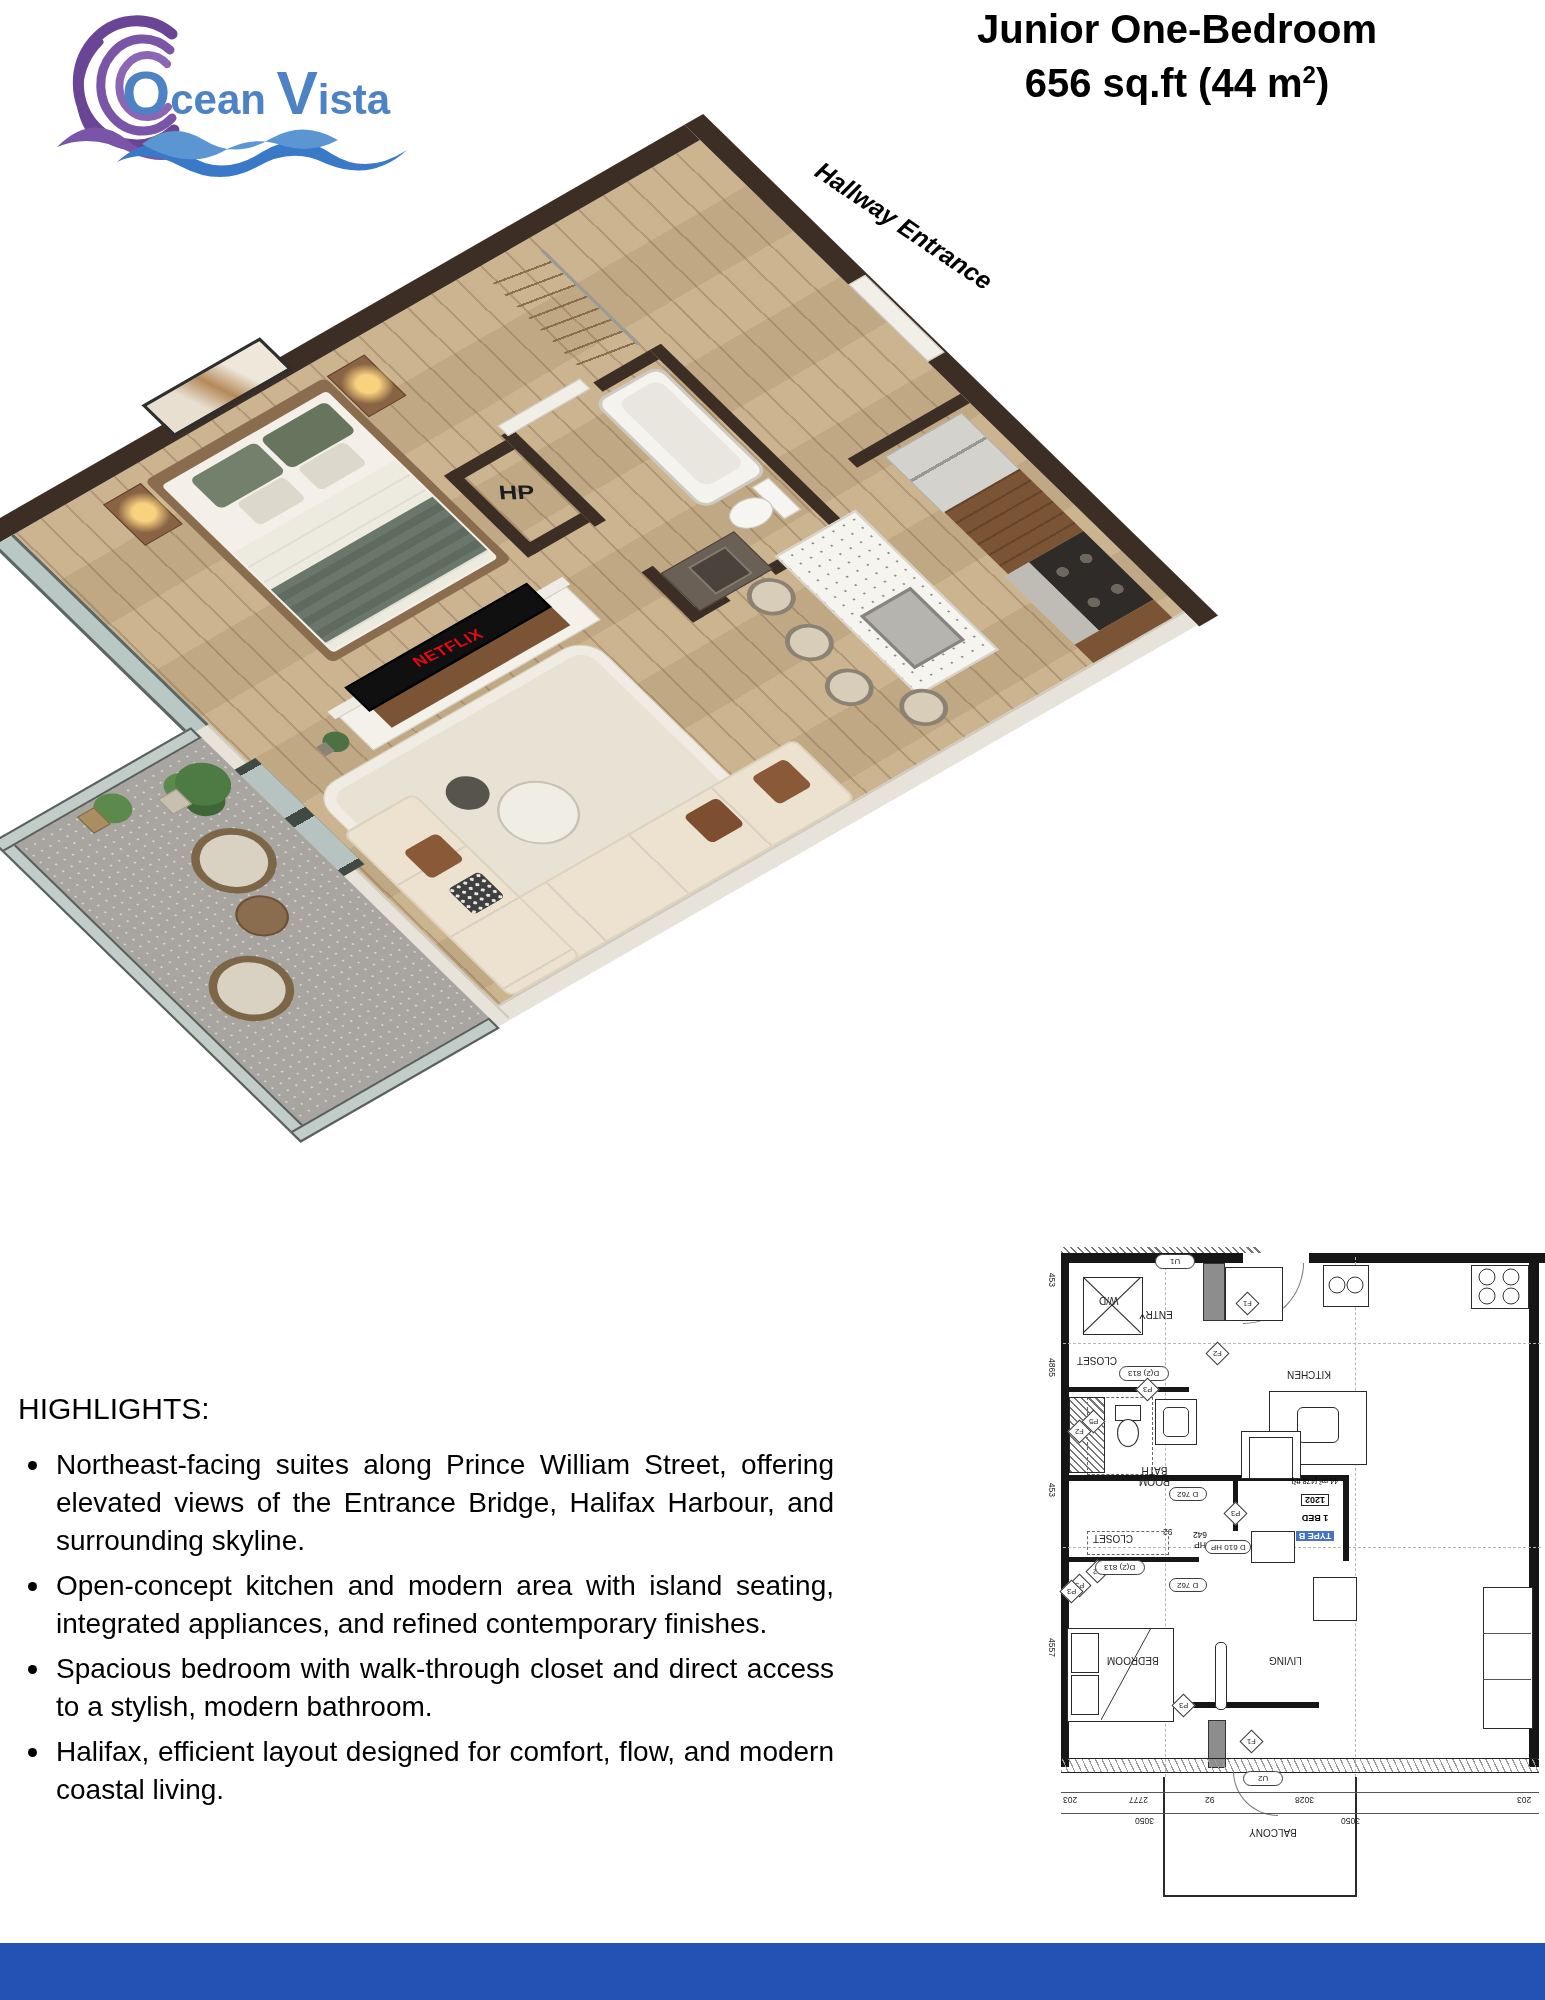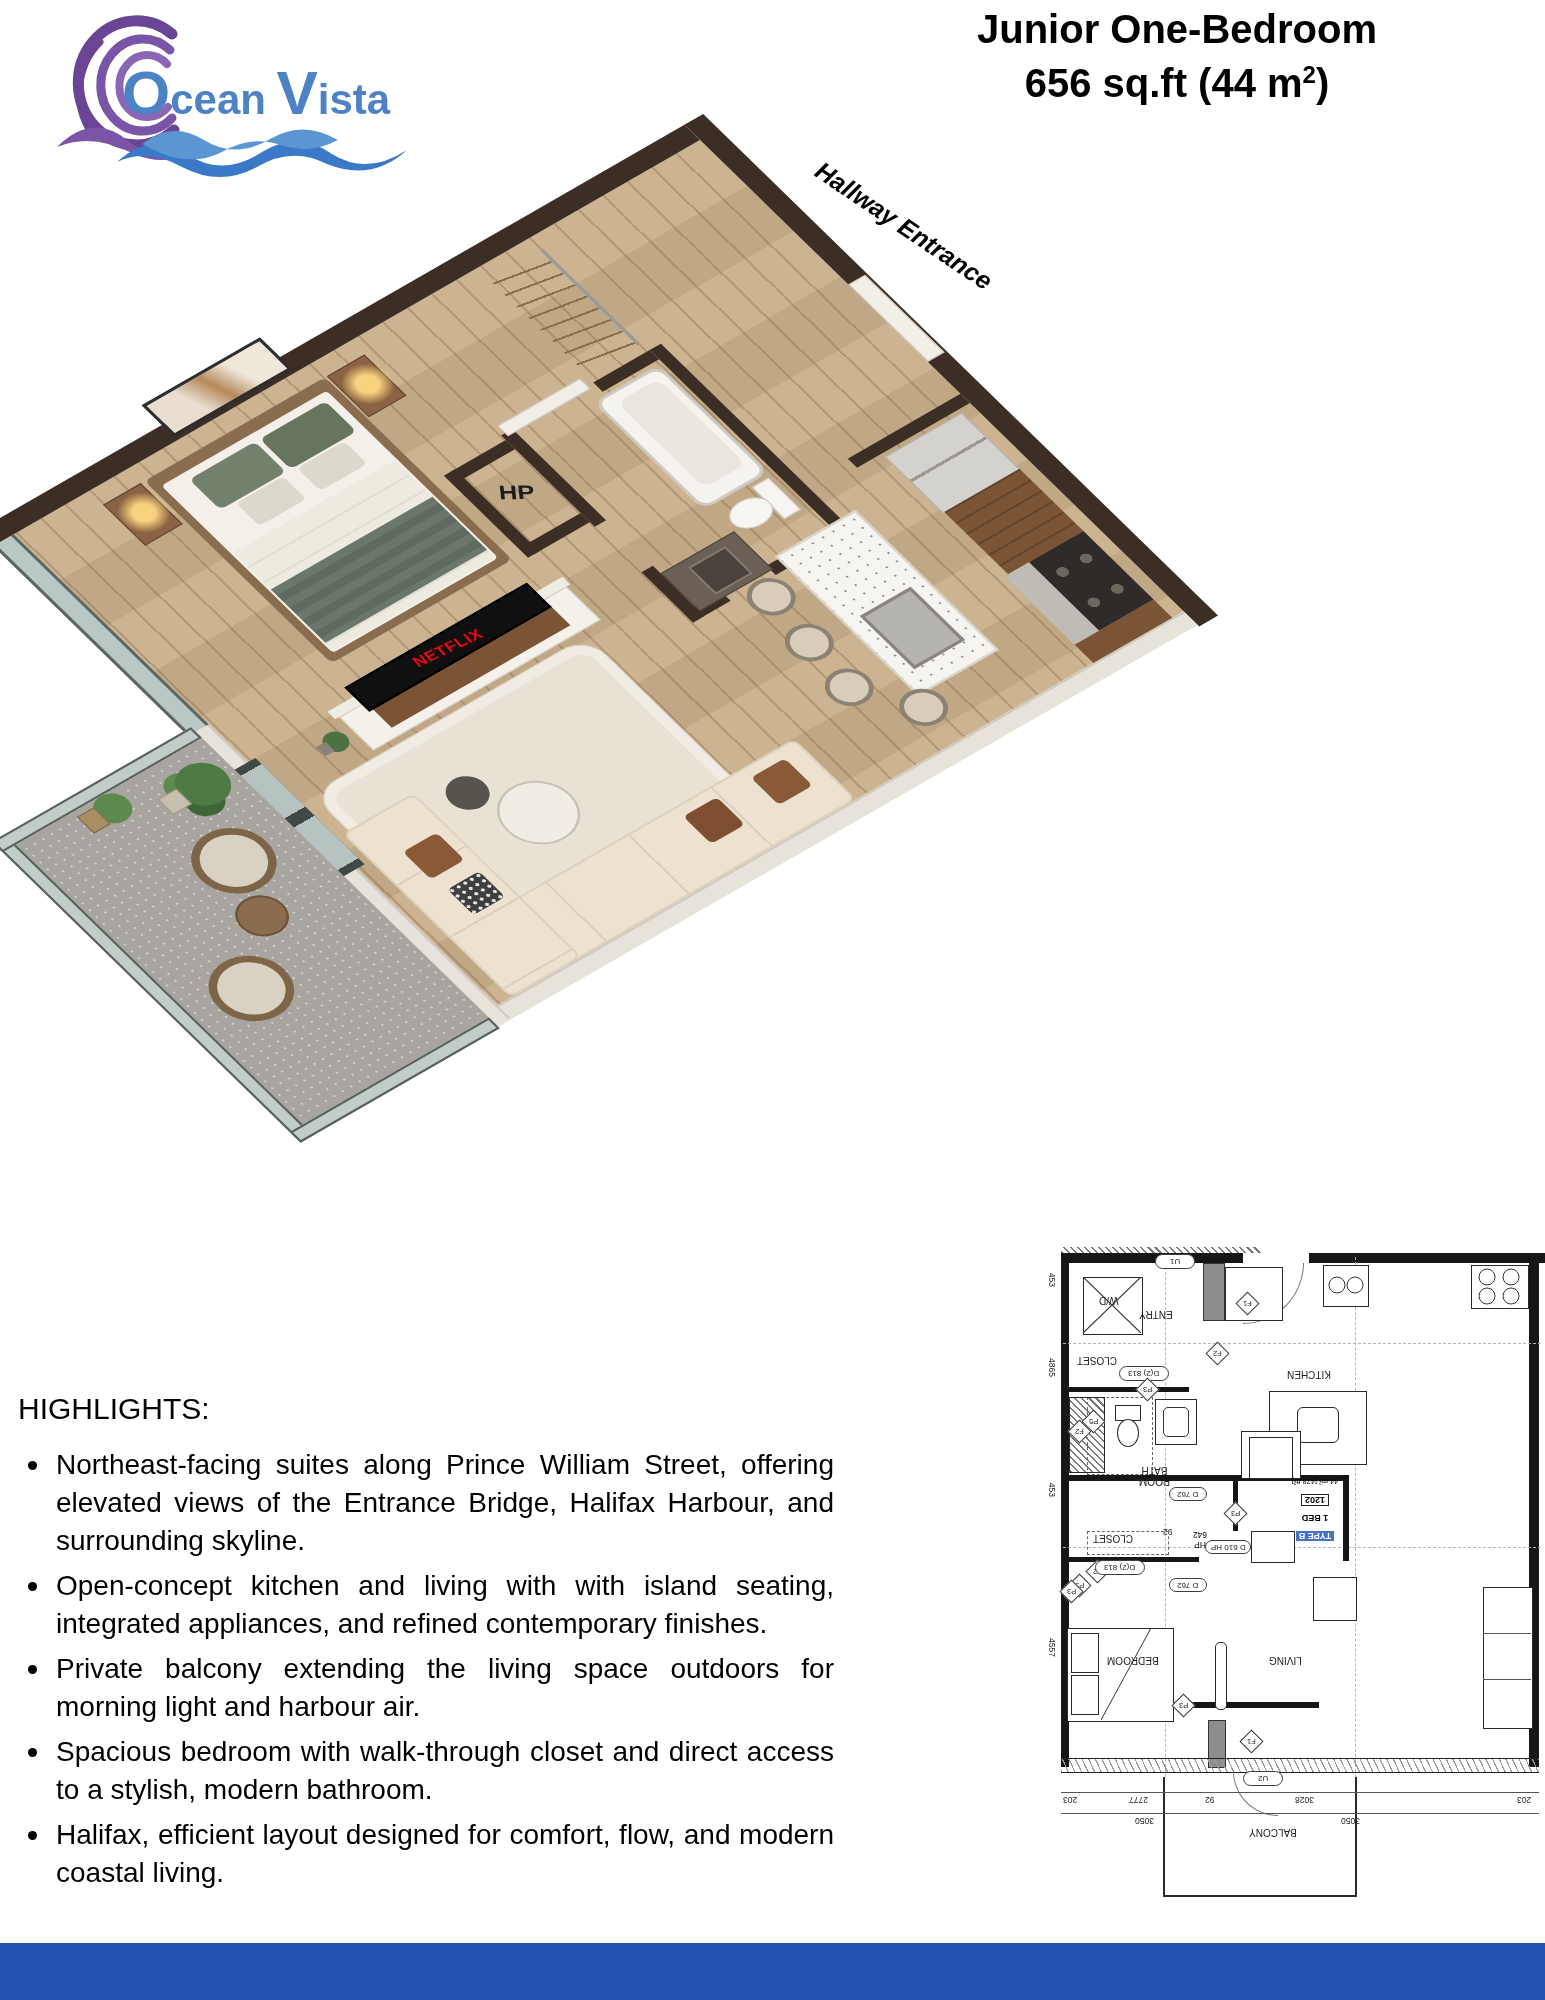--- a/index.html
+++ b/index.html
@@ -452,19 +452,18 @@
 
   <div class="dimv" style="left:4px;top:40px;"><span class="flip">453</span></div>
   <div class="dimv" style="left:4px;top:130px;"><span class="flip">4865</span></div>
   <div class="dimv" style="left:4px;top:250px;"><span class="flip">453</span></div>
   <div class="dimv" style="left:4px;top:410px;"><span class="flip">4557</span></div>
 </div>
 
 <div class="abs hl-head">HIGHLIGHTS:</div>
 <div class="abs hl-list">
   <div class="hl-item">Northeast-facing suites along Prince William Street, offering elevated views of the Entrance Bridge, Halifax Harbour, and surrounding skyline.</div>
-  <div class="hl-item">Open-concept kitchen and living with with island seating, integrated appliances, and refined contemporary finishes.</div>
-  <div class="hl-item">Private balcony extending the living space outdoors for morning light and harbour air.</div>
+  <div class="hl-item">Open-concept kitchen and modern area with island seating, integrated appliances, and refined contemporary finishes.</div>
   <div class="hl-item">Spacious bedroom with walk-through closet and direct access to a stylish, modern bathroom.</div>
   <div class="hl-item">Halifax, efficient layout designed for comfort, flow, and modern coastal living.</div>
 </div>
 
 <div class="abs footer-bar" style="background: rgb(35, 82, 181);"></div>
 
 </body></html>

